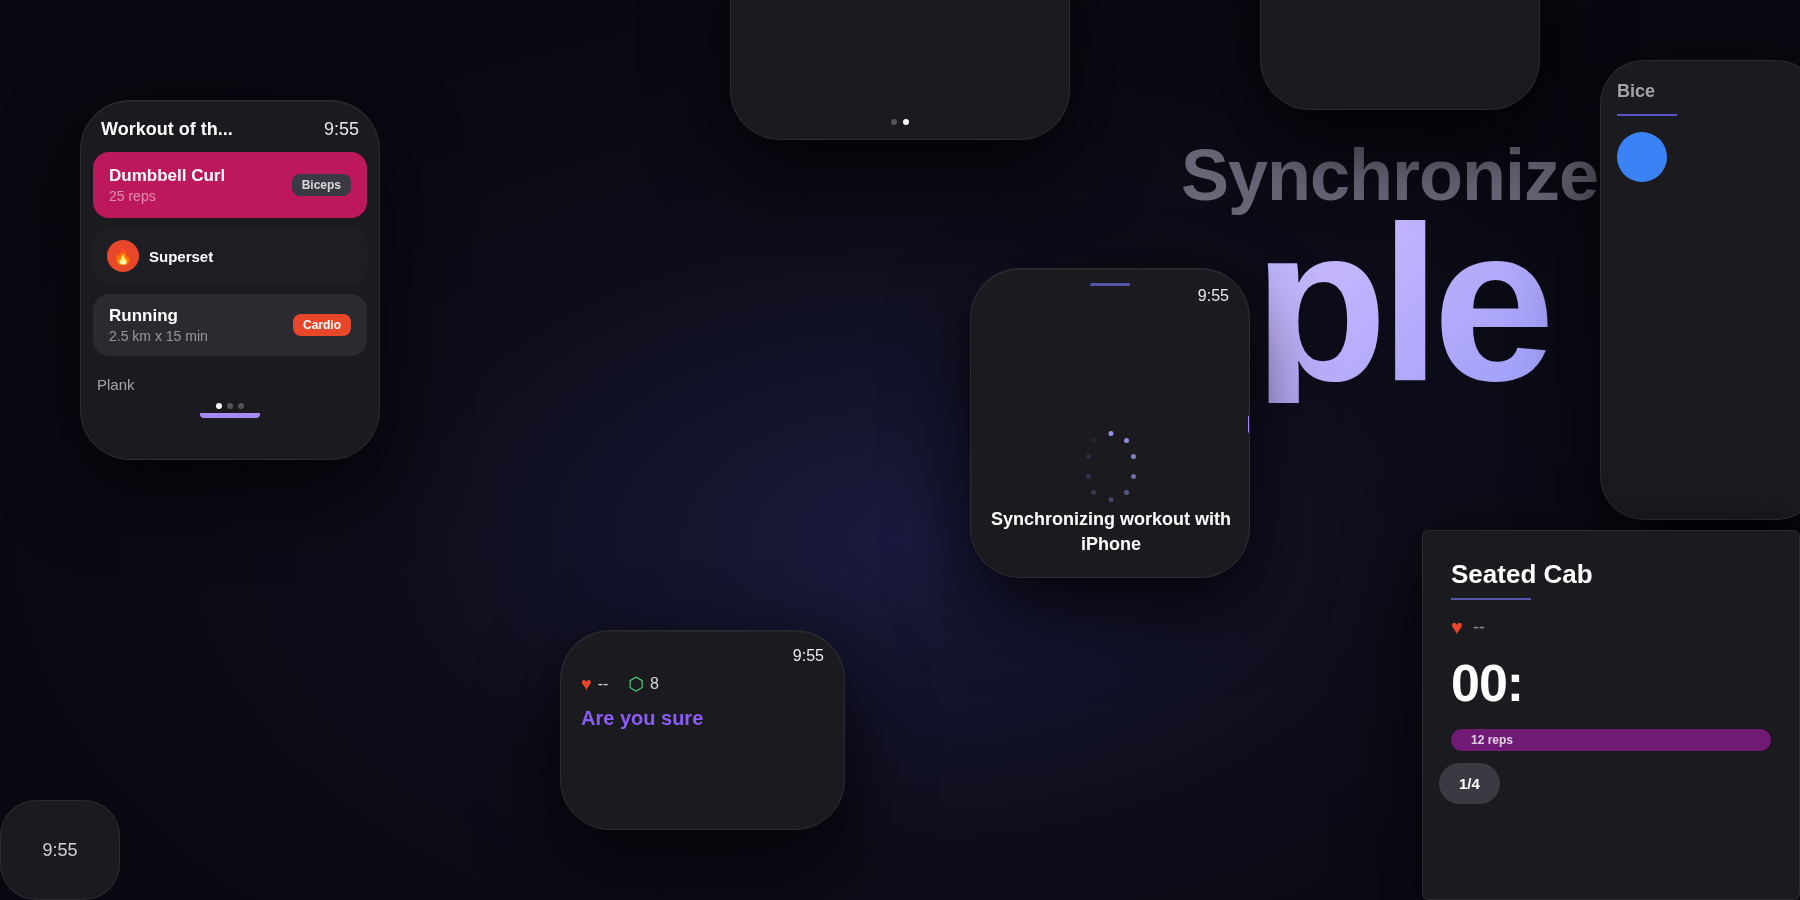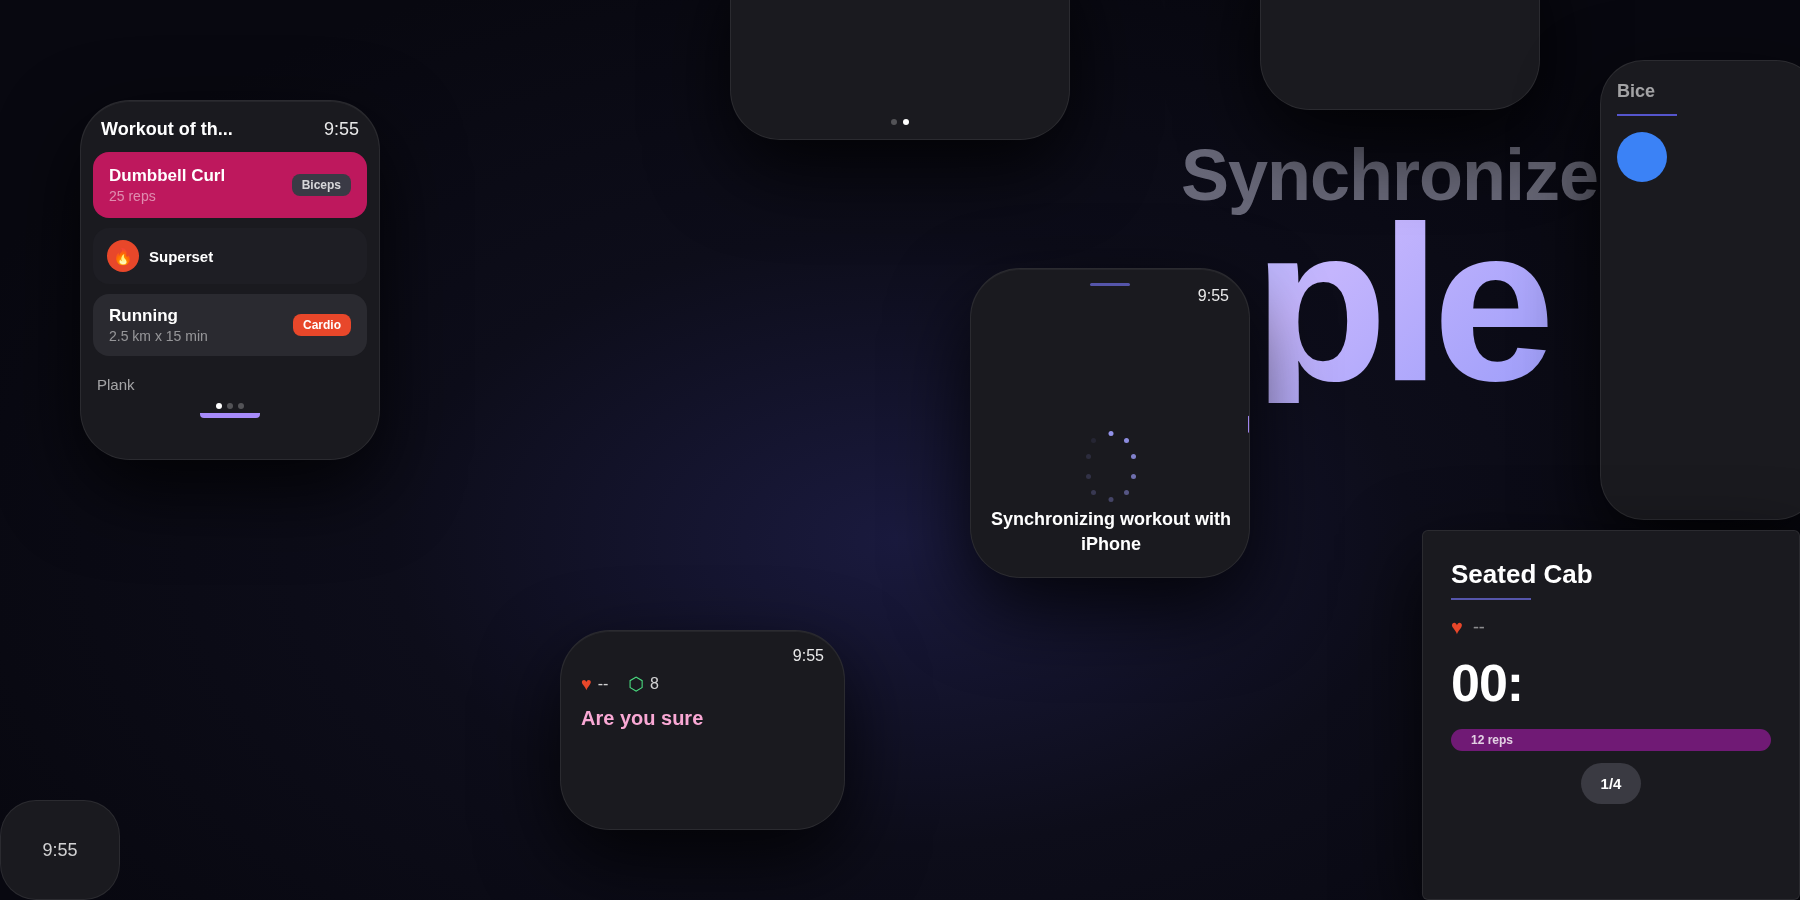--- a/index.html
+++ b/index.html
@@ -297,21 +297,21 @@
     }
 
     .steps-icon {
       color: #4ade80;
       font-size: 18px;
     }
 
     .are-you-sure {
       font-size: 20px;
       font-weight: 600;
-      color: #f9a8d4;
+      color: #8b5cf6;
       padding: 12px 20px 0;
     }
 
     
     .phone-right {
       position: absolute;
       right: -20px;
       top: 60px;
       width: 220px;
       height: 460px;
@@ -393,21 +393,20 @@
       padding: 4px 20px;
       color: rgba(255,255,255,0.8);
       font-size: 12px;
       font-weight: 600;
     }
 
     .seated-log-row {
       display: flex;
       gap: 10px;
       padding: 0 16px;
-      justify-content: center;
     }
 
     .seated-count-btn {
       background: #3a3a42;
       border-radius: 30px;
       padding: 12px 20px;
       color: white;
       font-size: 15px;
       font-weight: 600;
     }

